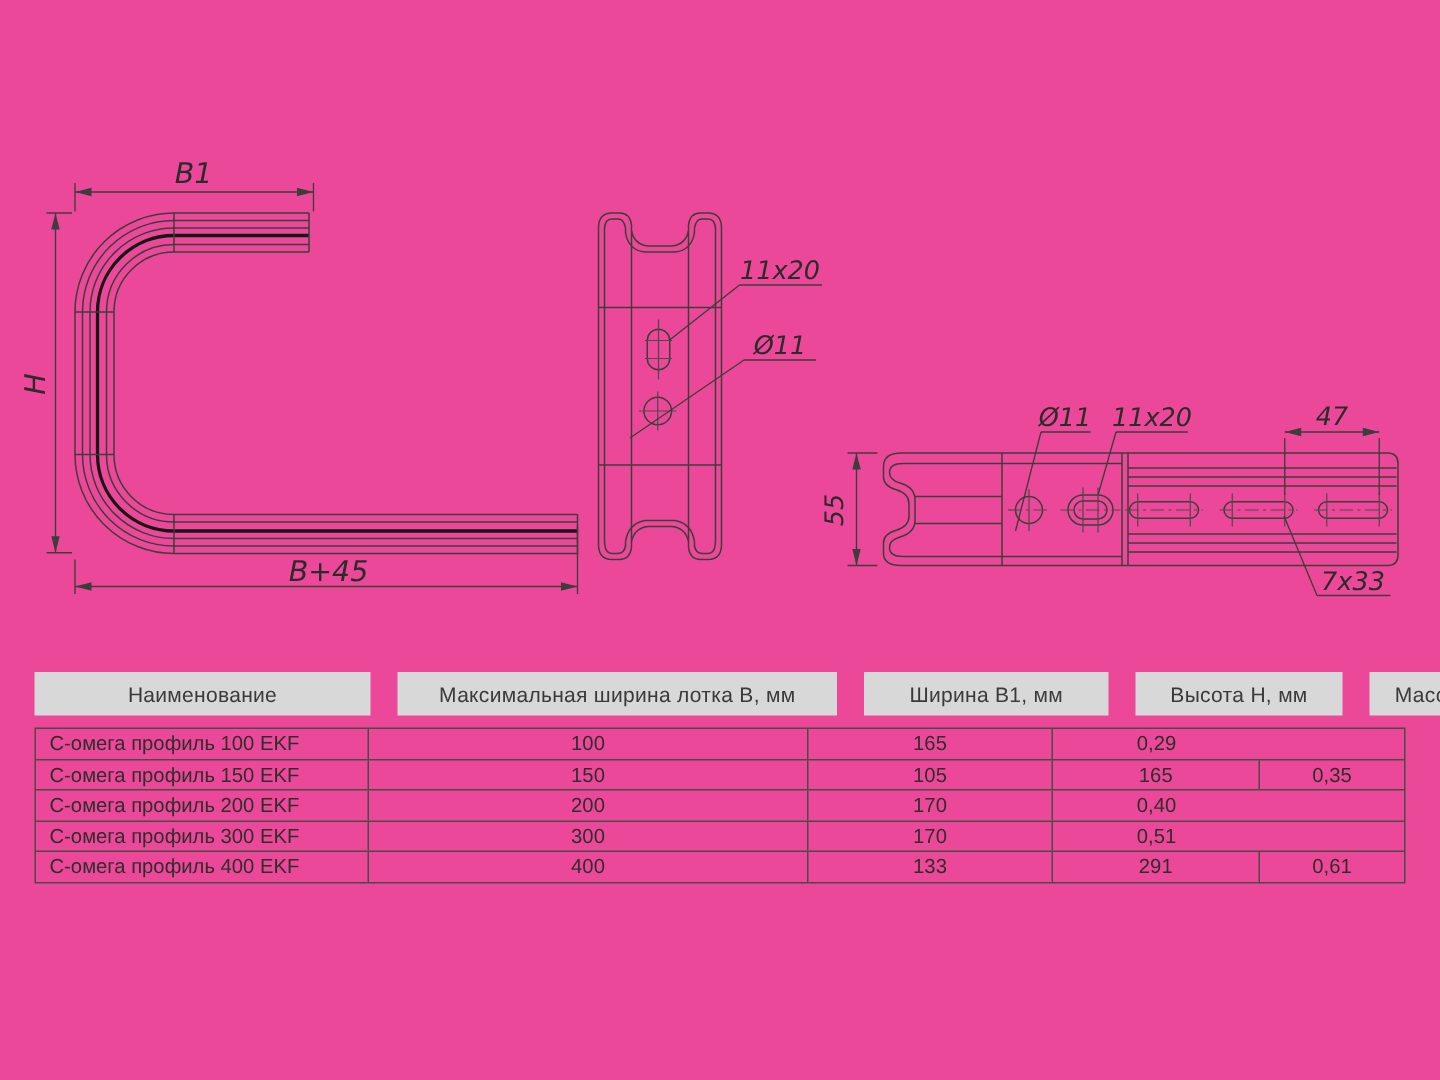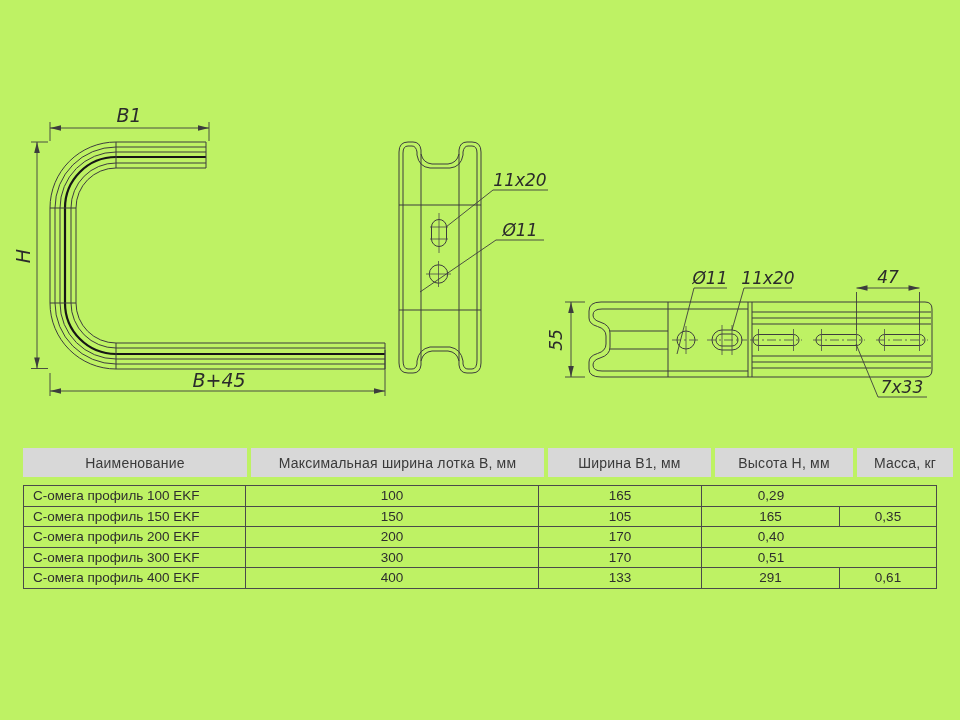--- a/index.html
+++ b/index.html
@@ -1,30 +1,30 @@
 <!DOCTYPE html>
 <html><head>
 <meta charset="utf-8">
 <style>
   html,body{margin:0;padding:0;background:#fff;}
-  .page{position:relative;width:960px;height:720px;background:#bef264;overflow:hidden;
+  .page{position:relative;width:960px;height:720px;background:#ec4899;overflow:hidden;
         font-family:"Liberation Sans","DejaVu Sans",sans-serif;}
   .drawing-area{position:absolute;left:0;top:0;width:960px;height:460px;}
   svg text{font-family:"DejaVu Sans","Liberation Sans",sans-serif;font-style:italic;fill:#2b2b2b;}
   .thin{stroke:#3d3d3d;stroke-width:1;fill:none;}
   .thick{stroke:#161616;stroke-width:2.2;fill:none;}
   .dim{stroke:#3d3d3d;stroke-width:0.9;fill:none;}
   .cl{stroke:#4a4a4a;stroke-width:0.8;fill:none;}
   .arr{fill:#3d3d3d;stroke:none;}
   .lbl{font-size:19px;}
   .lbl-sm{font-size:17px;}
 
   
   .spec-table{position:absolute;left:23px;top:448px;width:914px;}
-  .thead{display:grid;grid-template-columns:224px 293px 163px 138px 96px;gap:4px;}
+  .thead{display:grid;grid-template-columns:224px 293px 163px 138px 96px;gap:18px;}
   .th{background:#d8d8d8;height:29px;display:flex;align-items:center;justify-content:center;
       font-size:14px;color:#3a3a3a;letter-spacing:.2px;}
   .tbody{margin-top:8px;border:1.5px solid #4a4a4a;}
   .tr{display:grid;grid-template-columns:222px 293px 163px 138px 96px;border-bottom:1px solid #4a4a4a;}
   .tr:last-child{border-bottom:none;}
   .td{height:19.5px;border-right:1px solid #4a4a4a;display:flex;align-items:center;
       justify-content:center;font-size:13.5px;color:#2e2e2e;}
   .td:last-child{border-right:none;}
   .td.name{justify-content:flex-start;padding-left:9px;}
 </style>

